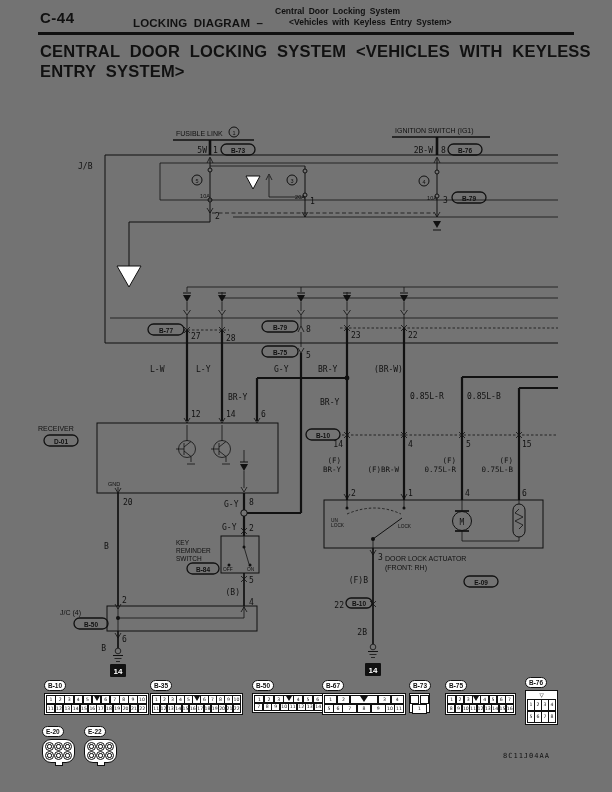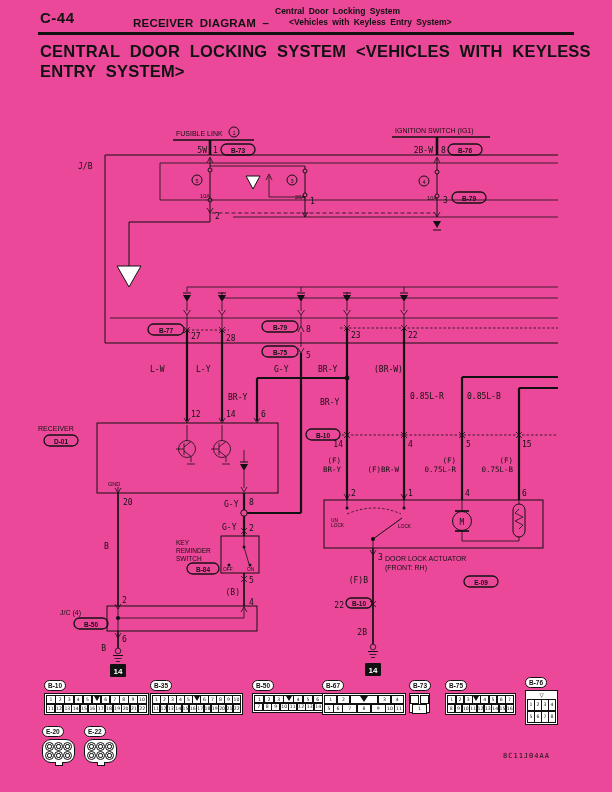--- a/index.html
+++ b/index.html
@@ -1,16 +1,16 @@
 <!DOCTYPE html>
 <html><head>
 <meta charset="utf-8">
 <style>
   html,body{margin:0;padding:0;background:#888;}
-  .page{position:relative;width:612px;height:792px;background:#ec4899;margin:0 auto;
+  .page{position:relative;width:612px;height:792px;background:#737373;margin:0 auto;
         font-family:"Liberation Sans",sans-serif;color:#111;overflow:hidden;}
   .abs{position:absolute;}
   .hdr-code{left:40px;top:9px;font-size:15px;font-weight:bold;letter-spacing:.5px;}
   .hdr-sec{left:133px;top:17px;font-size:11.5px;font-weight:bold;word-spacing:3px;letter-spacing:.2px;}
   .hdr-s1{left:275px;top:6px;font-size:8.5px;font-weight:bold;word-spacing:2px;}
   .hdr-s2{left:283px;top:17px;font-size:8.5px;font-weight:bold;word-spacing:2px;margin-left:6px;}
   .hdr-rule{left:38px;top:32px;width:536px;height:2.5px;background:#111;}
   .title1{left:40px;top:42px;font-size:16.5px;font-weight:bold;word-spacing:5px;letter-spacing:.2px;}
   .title2{left:40px;top:62px;font-size:16.5px;font-weight:bold;word-spacing:5px;letter-spacing:.2px;}
   svg text{fill:#111;}
@@ -65,21 +65,21 @@
   #conn-b73 .cbox{width:21px;height:20px;}  #conn-b75 .cbox{width:71px;height:22px;}
   #conn-b76 .cbox{width:33px;height:35px;}
   .footer-code{left:503px;top:752px;font:7px "DejaVu Sans Mono",monospace;letter-spacing:1px;}
 </style>
 </head>
 <body>
 
 <div class="page">
 
   <div class="abs hdr-code">C-44</div>
-  <div class="abs hdr-sec">RECEIVER DIAGRAM –</div>
+  <div class="abs hdr-sec">LOCKING DIAGRAM –</div>
   <div class="abs hdr-s1">Central Door Locking System</div>
   <div class="abs hdr-s2">&lt;Vehicles with Keyless Entry System&gt;</div>
   <div class="abs hdr-rule"></div>
   <div class="abs title2">ENTRY SYSTEM&gt;</div>
   <div class="abs title1">CENTRAL DOOR LOCKING SYSTEM &lt;VEHICLES WITH KEYLESS</div>
 
   <svg class="abs" style="left:0;top:0" width="612" height="792" viewBox="0 0 612 792">
 
     <g>
       <text x="176" y="136" class="t7s">FUSIBLE LINK</text>

